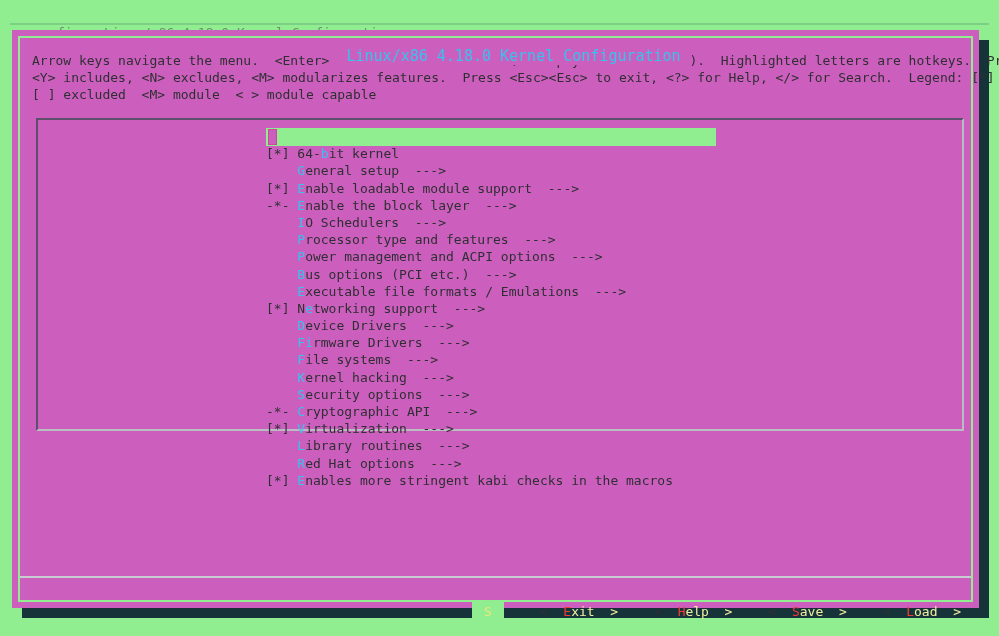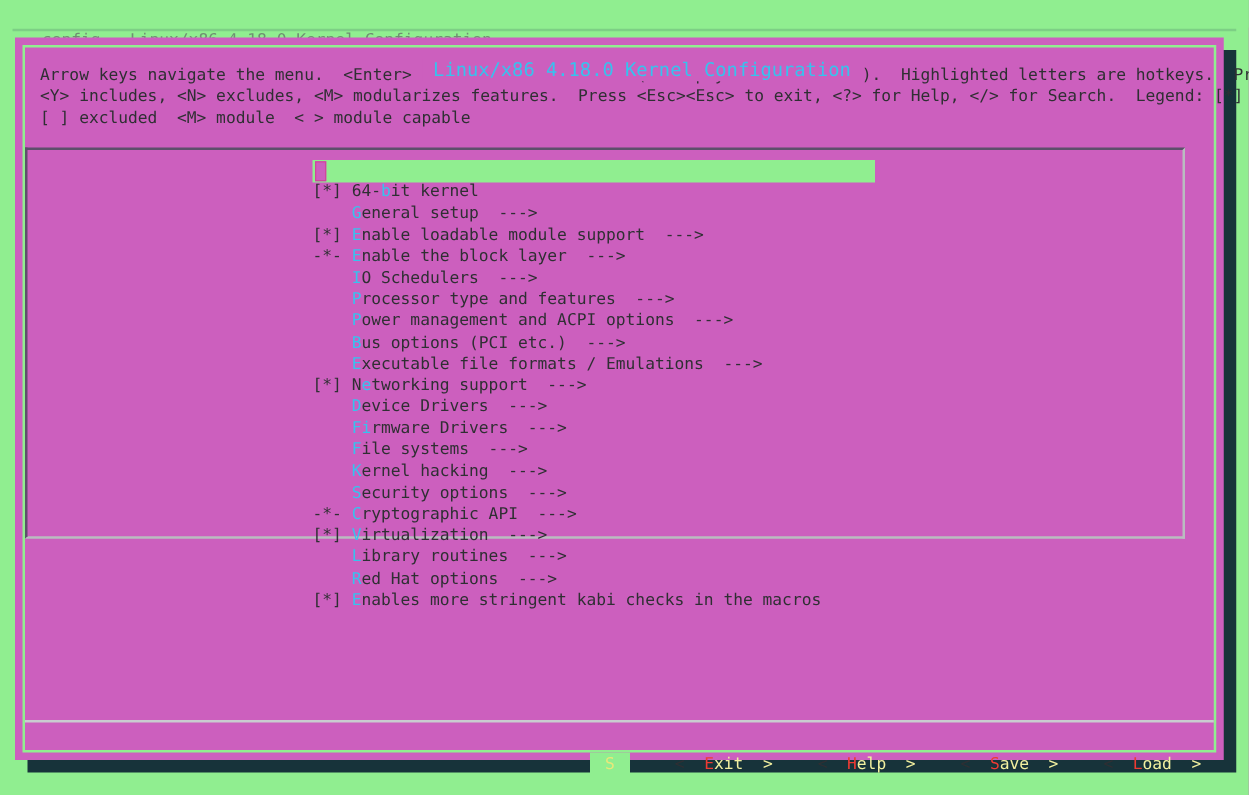--- a/index.html
+++ b/index.html
@@ -60,21 +60,21 @@
   
   #helptext{
     position:absolute;left:20px;top:22px;width:930px;
     color:#2f2f33;
     font-size:13px;
     line-height:17.2px;
     white-space:pre;
   }
   
   #menubox{
-    position:absolute;left:8px;top:88px;width:928px;height:313px;
+    position:absolute;left:24px;top:88px;width:928px;height:313px;
     border:2px solid #5d4f6b;
     border-right-color:#b9bcc0;
     border-bottom-color:#b9bcc0;
     box-sizing:border-box;
     background:transparent;
   }
   #menu-list{
     position:absolute;left:228px;top:8px;
     white-space:pre;
   }

